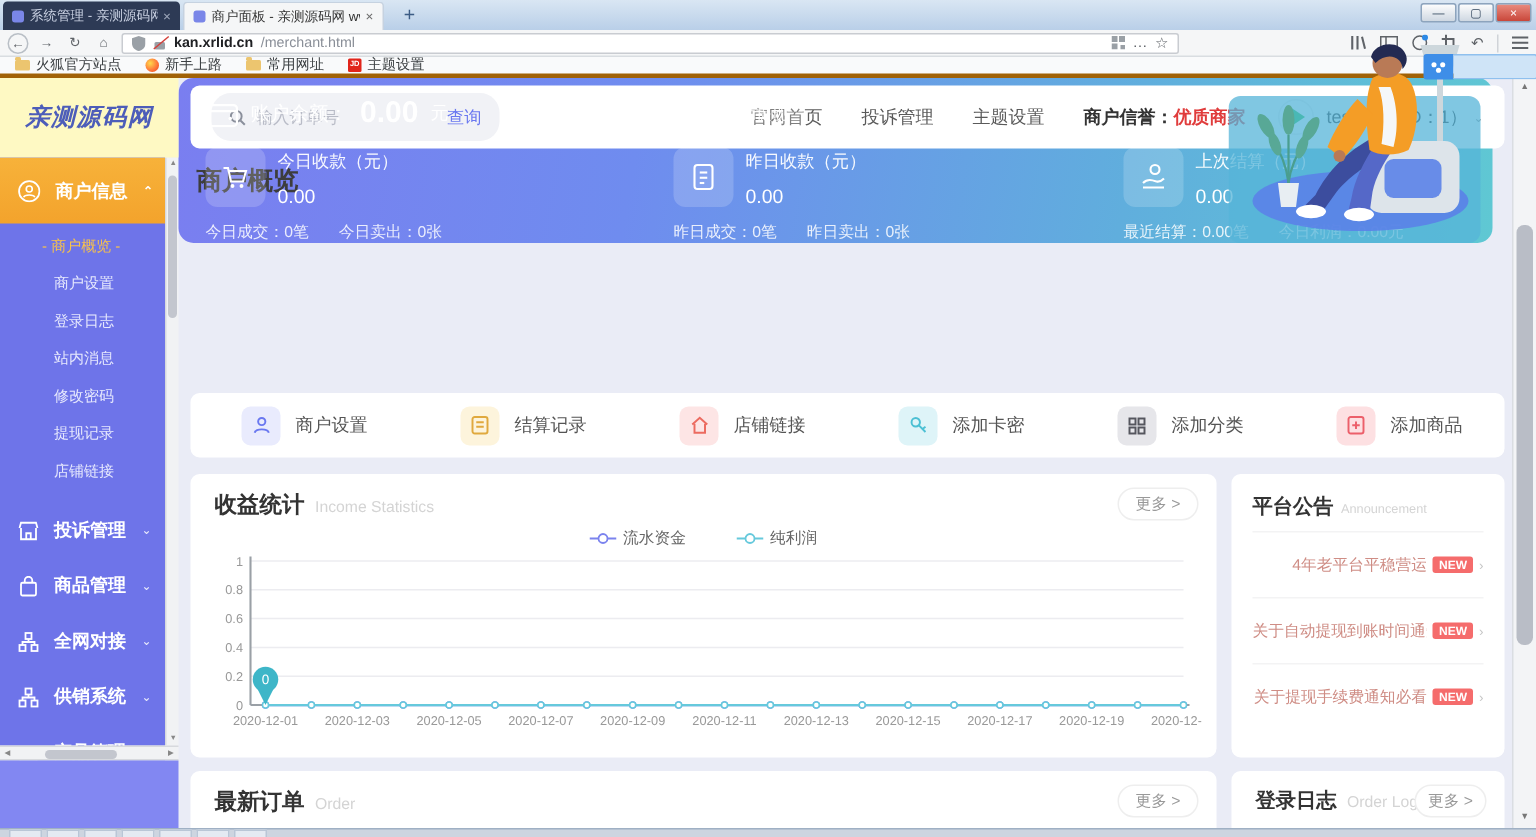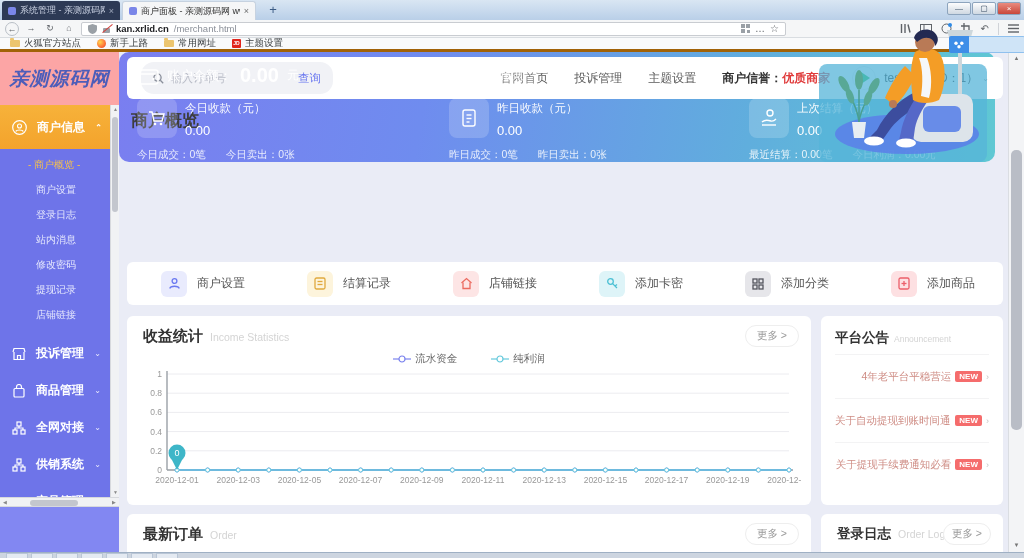--- a/index.html
+++ b/index.html
@@ -41,21 +41,21 @@
 
   .float-widget { position:absolute; left:949px; top:36px; height:17px; display:flex; z-index:40; }
   .fw-btn { width:20px; height:17px; background:#3e8ee8; border-radius:2px 0 0 2px; display:flex; align-items:center; justify-content:center; }
   .fw-bar { width:56px; height:17px; background:#cfe4f7; border:1px solid #8fc0ee; border-left:none; border-radius:0 2px 2px 0; }
 
   
   #page { position:absolute; left:0; top:52px; width:1024px; height:500px; background:#eaecf6; }
 
   
   .sidebar { position:absolute; left:0; top:0; width:110px; height:455px; background:#6e74e9; overflow:hidden; }
-  .side-logo { position:absolute; left:0; top:0; width:119px; height:53px; background:#fca5a5; display:flex; align-items:center; justify-content:center; z-index:5; font-family:"DejaVu Serif",serif; font-style:italic; font-weight:bold; font-size:19px; color:#4d5db9; letter-spacing:1px; }
+  .side-logo { position:absolute; left:0; top:0; width:119px; height:53px; background:#fef9c3; display:flex; align-items:center; justify-content:center; z-index:5; font-family:"DejaVu Serif",serif; font-style:italic; font-weight:bold; font-size:16px; color:#4d5db9; letter-spacing:1px; }
   .grp-active { position:absolute; left:0; top:53px; width:110px; height:44px; background:linear-gradient(#f7b23a,#f3a32c); color:#fff; display:flex; align-items:center; font-size:12px; font-weight:bold; }
   .grp-active .gi { margin:0 10px 0 12px; }
   .grp-active .chev { margin-left:auto; margin-right:8px; font-size:8px; }
   .submenu { position:absolute; left:0; top:100px; width:110px; }
   .submenu div { height:25px; line-height:25px; padding-left:36px; font-size:10px; color:#e6e8fd; white-space:nowrap; }
   .submenu div.on { color:#f6c14d; padding-left:28px; }
   .grps { position:absolute; left:0; top:283px; width:110px; }
   .grp { height:37px; display:flex; align-items:center; color:#fff; font-size:12px; font-weight:bold; }
   .grp .gi { margin:0 10px 0 12px; }
   .grp .chev { margin-left:auto; margin-right:9px; font-size:8px; color:rgba(255,255,255,.85); font-weight:normal; }

